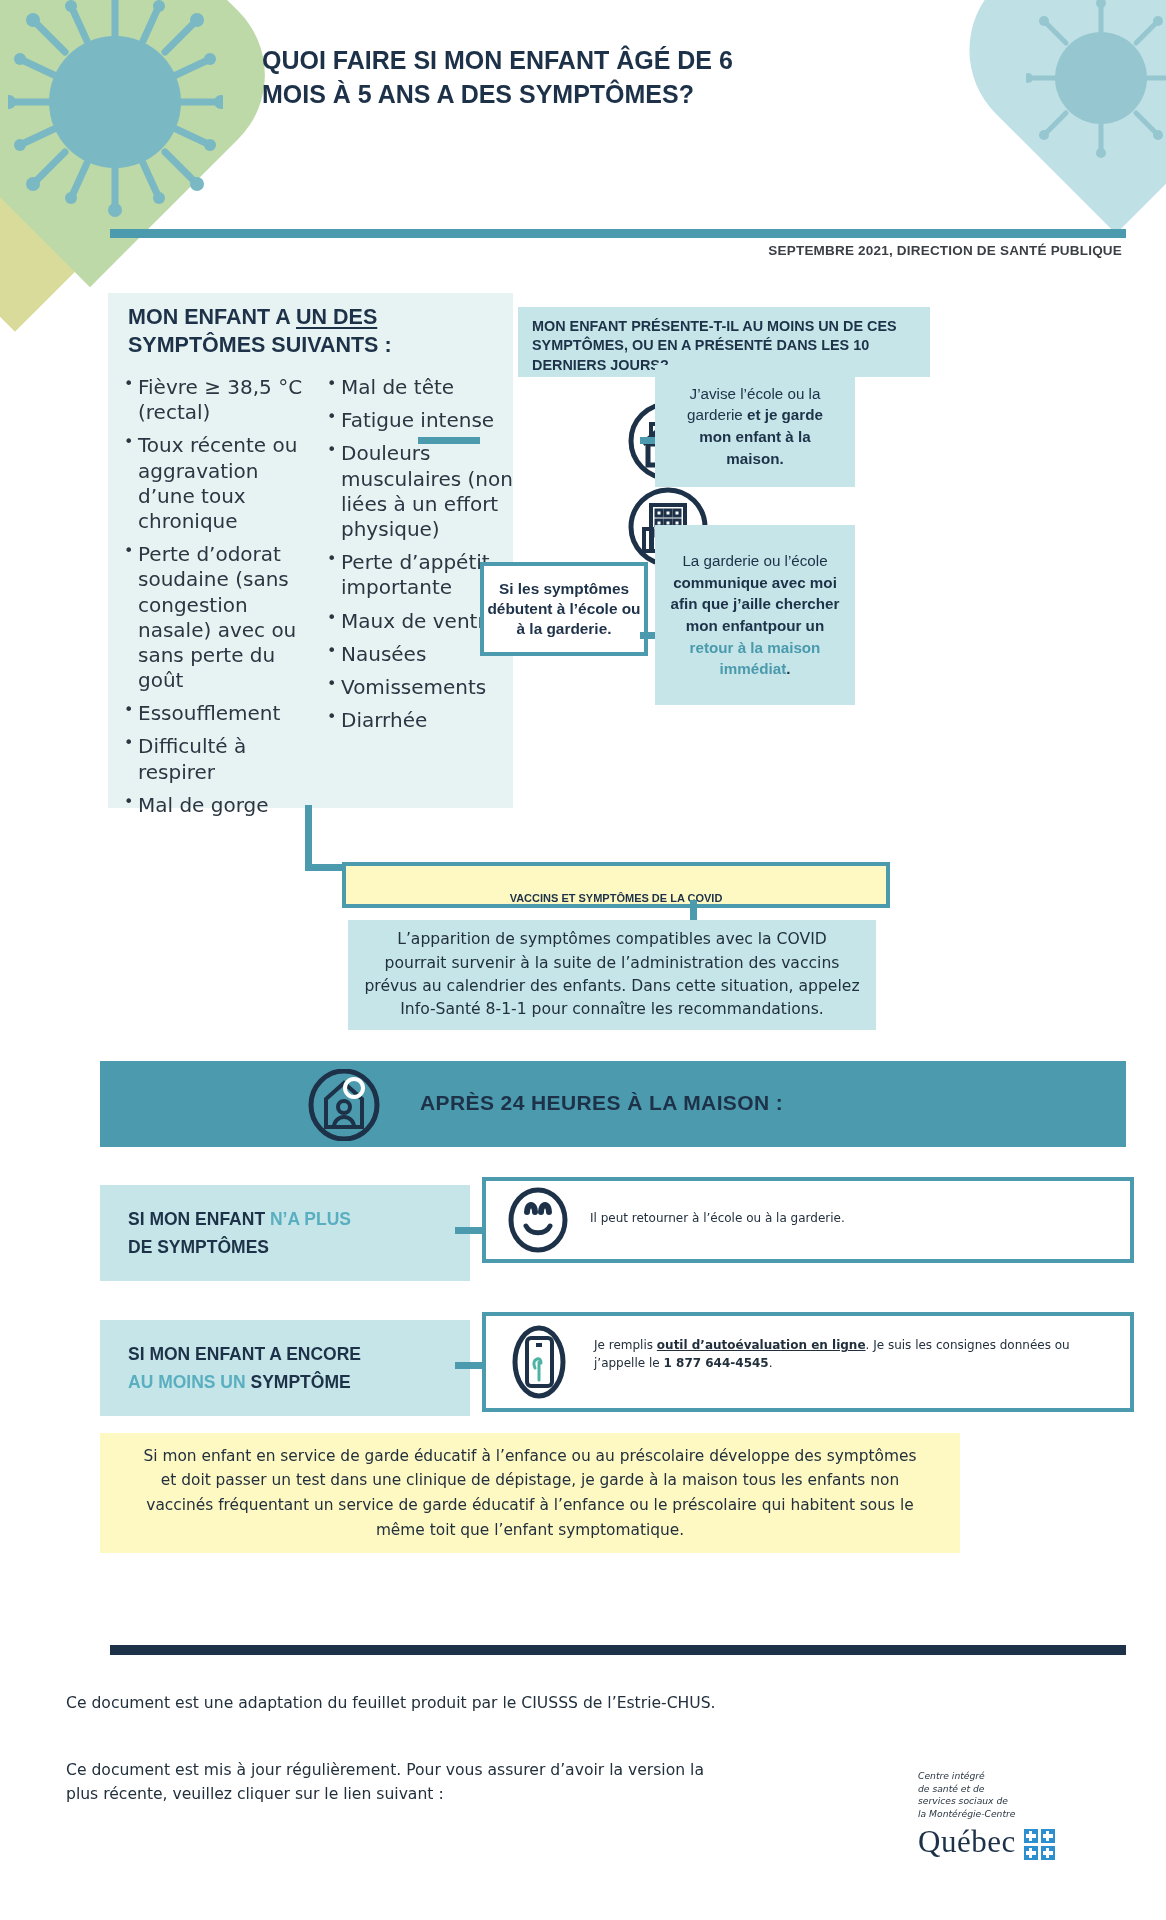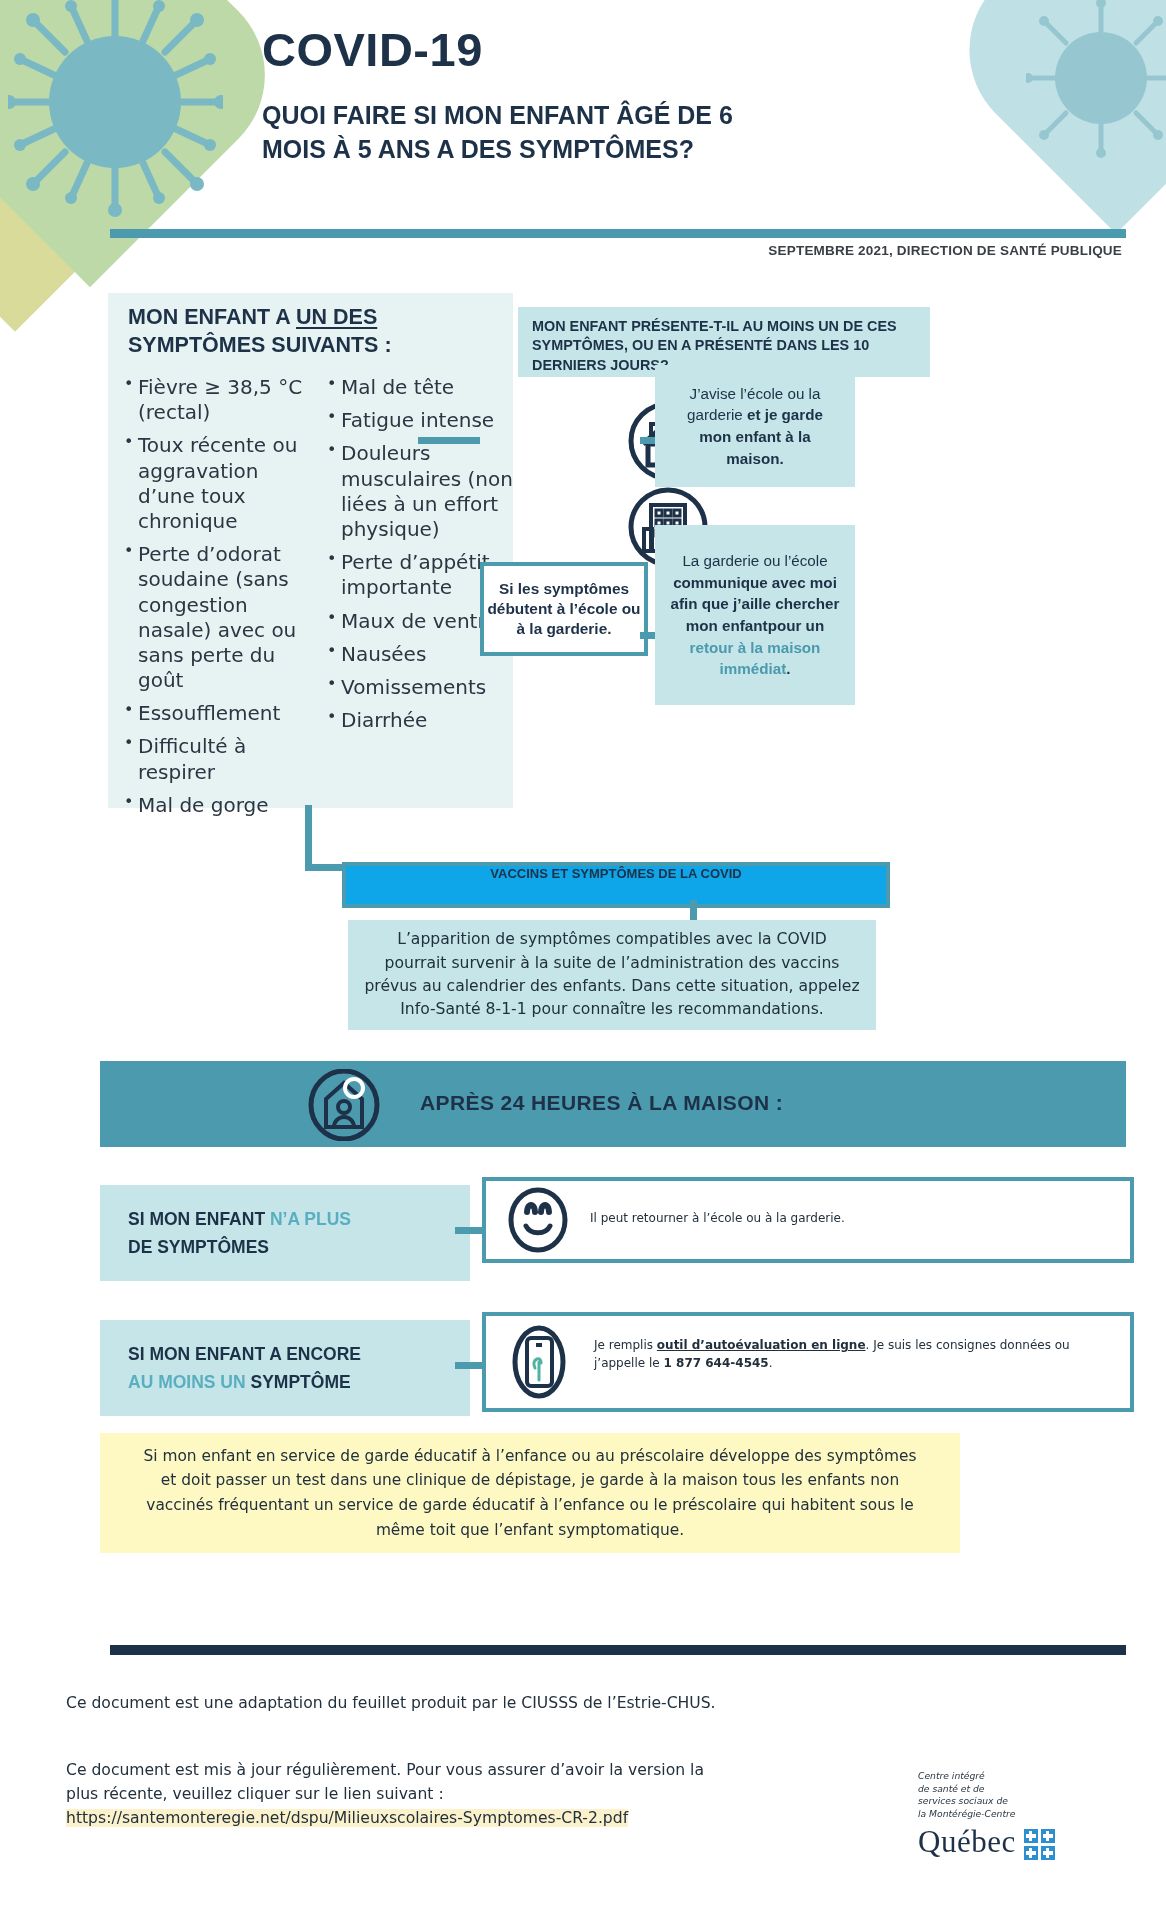--- a/index.html
+++ b/index.html
@@ -73,23 +73,23 @@
     position:absolute;background:#c5e5e8;display:flex;align-items:center;justify-content:flex-end;
     text-align:center;padding:2px 14px;box-sizing:border-box;
     font-family:"Liberation Sans", sans-serif;font-size:15.2px;line-height:1.42;color:#1d3148;
   }
   .resultbox b{font-weight:800;}
   .resultbox .teal{color:#4b9aad;font-weight:800;}
   .conn{position:absolute;background:#4b9aad;}
 
   
   .vac-title{
-    position:absolute;left:342px;top:862px;width:540px;height:38px;background:#0ea5e9;
-    border:4px solid #4b9aad;display:flex;align-items:flex-start;justify-content:center;
-    font-family:"Liberation Sans", sans-serif;font-weight:800;font-size:13px;color:#1d3148;
+    position:absolute;left:342px;top:862px;width:540px;height:38px;background:#fef9c3;
+    border:4px solid #4b9aad;display:flex;align-items:flex-end;justify-content:center;
+    font-family:"Liberation Sans", sans-serif;font-weight:800;font-size:11px;color:#1d3148;
   }
   .vac-body{
     position:absolute;left:348px;top:920px;width:528px;height:110px;background:#c5e5e8;
     display:flex;align-items:center;justify-content:center;text-align:center;
     padding:8px 16px;box-sizing:border-box;font-size:15.6px;line-height:1.5;color:#22303d;
   }
 
   
   .banner24{position:absolute;left:100px;top:1061px;width:1026px;height:86px;background:#4b9aad;}
   .banner24 .lbl{
@@ -204,21 +204,20 @@
           <line x1="29" y1="78" x2="2" y2="78"></line>
             <circle cx="2" cy="78" r="5" stroke="none"></circle>
           <line x1="40" y1="43" x2="19" y2="22"></line>
             <circle cx="18" cy="21" r="5" stroke="none"></circle>
         </g>
       </g>
     </svg>
   </div>
 
   <div class="hdr">
-    <h1>COVID-19</h1>
     <h2>
       <span>QUOI FAIRE SI MON ENFANT ÂGÉ DE 6</span><br>
       <span>MOIS À 5 ANS A DES SYMPTÔMES?</span>
     </h2>
   </div>
   <div class="hdr-rule"></div>
   <div class="hdr-date">SEPTEMBRE 2021, DIRECTION DE SANTÉ PUBLIQUE</div>
 
   <div class="sym-panel"></div>
   <div class="sym-title">
@@ -363,21 +362,20 @@
 
   <div class="note">
     <span>Si mon enfant en service de garde éducatif à l’enfance ou au préscolaire développe des symptômes et doit passer un test dans une clinique de dépistage, je garde à la maison tous les enfants non vaccinés fréquentant un service de garde éducatif à l’enfance ou le préscolaire qui habitent sous le même toit que l’enfant symptomatique.</span>
   </div>
 
   <div class="foot-rule"></div>
   <div class="foot1">Ce document est une adaptation du feuillet produit par le CIUSSS de l’Estrie-CHUS.</div>
   <div class="foot2">
     <span>Ce document est mis à jour régulièrement. Pour vous assurer d’avoir la version la</span><br>
     <span>plus récente, veuillez cliquer sur le lien suivant :</span><br>
-    <span class="hl">https://santemonteregie.net/dspu/Milieuxscolaires-Symptomes-CR-2.pdf</span>
   </div>
 
   <div class="logo">
     <div class="cap">
       <div>Centre intégré</div>
       <div>de santé et de</div>
       <div>services sociaux de</div>
       <div>la Montérégie-Centre</div>
     </div>
     <div class="qc">

